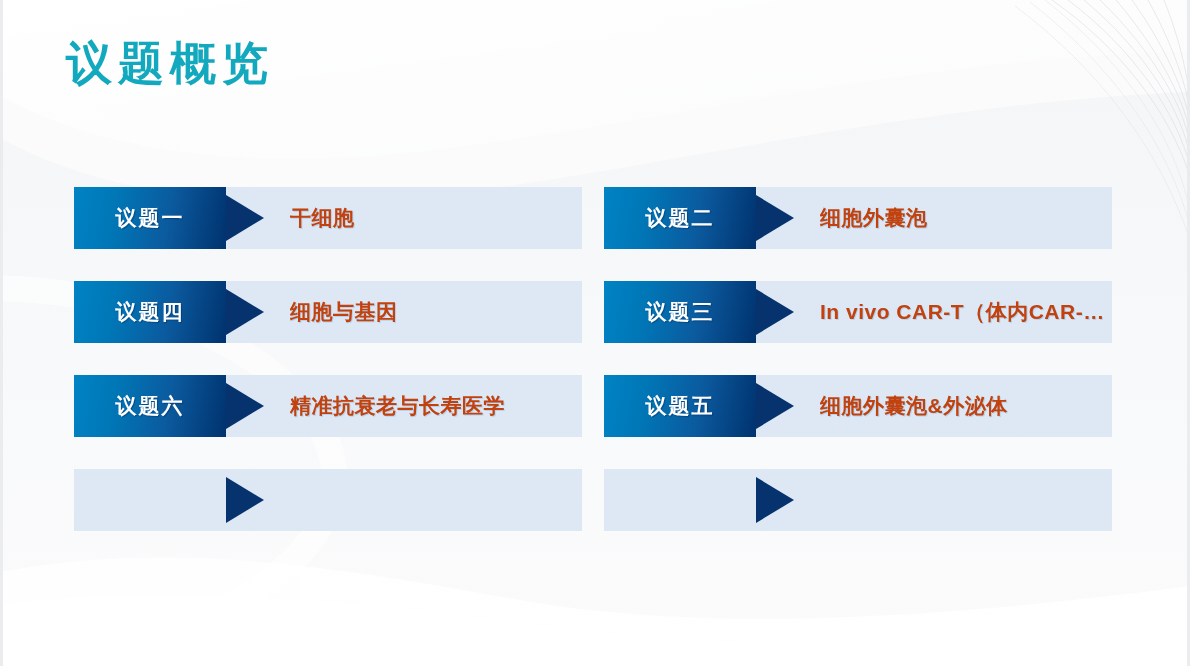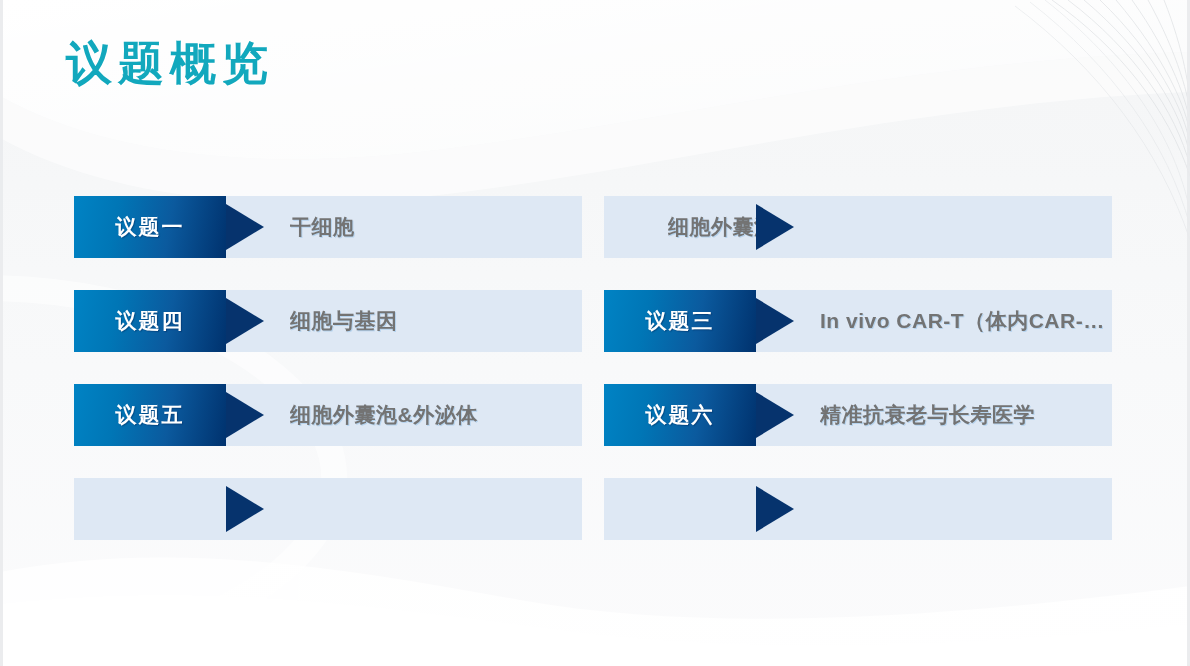--- a/index.html
+++ b/index.html
@@ -41,21 +41,21 @@
     color: #12a8bd;
     line-height: 1.18;
     white-space: nowrap;
     text-shadow: 1px 1px 0 rgba(255,255,255,.85);
   }
 
   
   .topic-grid {
     position: absolute;
     left: 74px;
-    top: 196px;
+    top: 187px;
     width: 1040px;
     display: grid;
     grid-template-columns: 508px 508px;
     column-gap: 22px;
     row-gap: 32px;
     z-index: 4;
   }
 
   .topic-row {
     position: relative;
@@ -98,21 +98,21 @@
   }
 
   .topic-text-wrap {
     flex: 1 1 auto;
     display: flex;
     align-items: center;
     padding-left: 64px;
     min-width: 0;
   }
   .topic-text {
-    color: #737373;
+    color: #c2410c;
     font-size: 21px;
     font-weight: 700;
     letter-spacing: .5px;
     white-space: nowrap;
     overflow: hidden;
     text-overflow: ellipsis;
     text-shadow: 1px 1px 0 rgba(150,195,235,.55);
   }
 </style>
 </head>
@@ -178,20 +178,23 @@
       <div class="topic-tag">
         <span class="topic-tag-label">议题一</span>
       </div>
       <span class="topic-arrow"></span>
       <div class="topic-text-wrap">
         <span class="topic-text">干细胞</span>
       </div>
     </div>
 
     <div class="topic-row">
+      <div class="topic-tag">
+        <span class="topic-tag-label">议题二</span>
+      </div>
       <span class="topic-arrow"></span>
       <div class="topic-text-wrap">
         <span class="topic-text">细胞外囊泡</span>
       </div>
     </div>
 
     <div class="topic-row">
       <div class="topic-tag">
         <span class="topic-tag-label">议题四</span>
       </div>
@@ -206,35 +209,35 @@
         <span class="topic-tag-label">议题三</span>
       </div>
       <span class="topic-arrow"></span>
       <div class="topic-text-wrap">
         <span class="topic-text">In vivo CAR-T（体内CAR-T）</span>
       </div>
     </div>
 
     <div class="topic-row">
       <div class="topic-tag">
+        <span class="topic-tag-label">议题六</span>
+      </div>
+      <span class="topic-arrow"></span>
+      <div class="topic-text-wrap">
+        <span class="topic-text">精准抗衰老与长寿医学</span>
+      </div>
+    </div>
+
+    <div class="topic-row">
+      <div class="topic-tag">
         <span class="topic-tag-label">议题五</span>
       </div>
       <span class="topic-arrow"></span>
       <div class="topic-text-wrap">
         <span class="topic-text">细胞外囊泡&amp;外泌体</span>
-      </div>
-    </div>
-
-    <div class="topic-row">
-      <div class="topic-tag">
-        <span class="topic-tag-label">议题六</span>
-      </div>
-      <span class="topic-arrow"></span>
-      <div class="topic-text-wrap">
-        <span class="topic-text">精准抗衰老与长寿医学</span>
       </div>
     </div>
 
     <div class="topic-row">
       <span class="topic-arrow"></span>
     </div>
 
     <div class="topic-row">
       <span class="topic-arrow"></span>
     </div>

